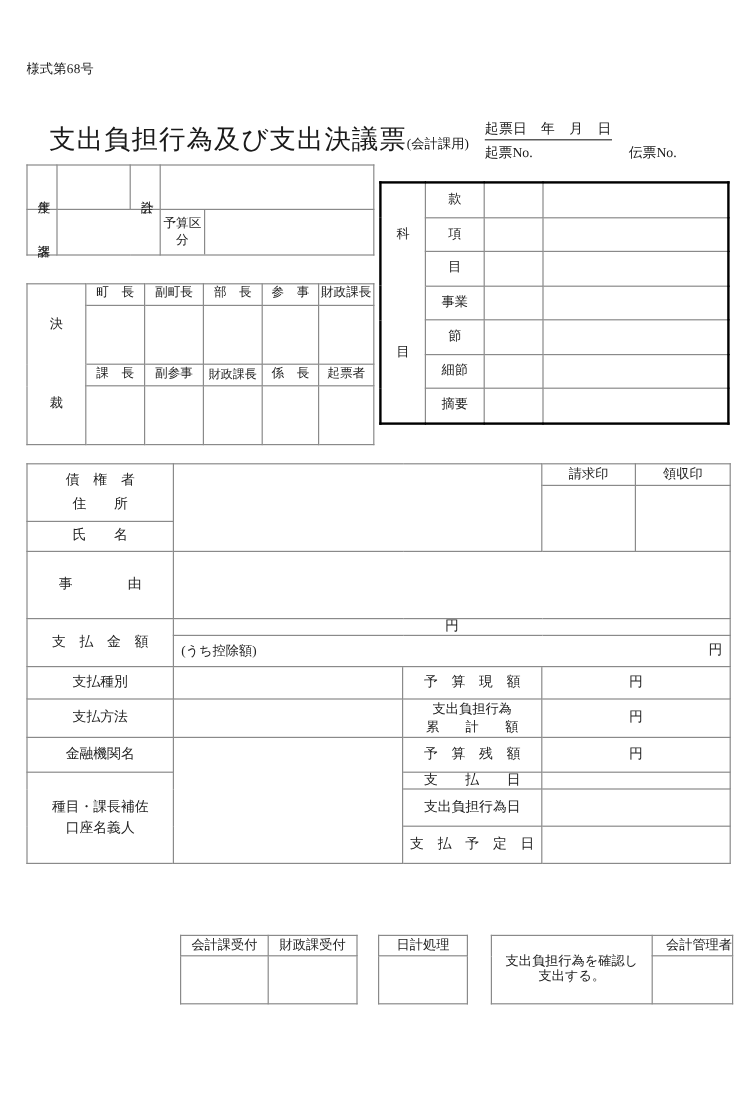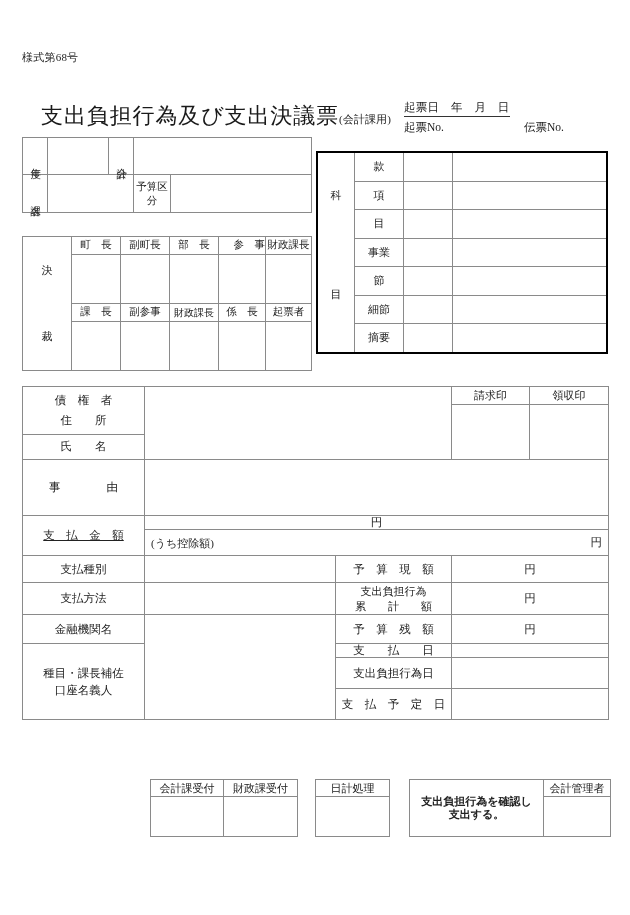--- a/index.html
+++ b/index.html
@@ -147,21 +147,21 @@
     </tbody>
   </table>
 
   <table class="tbl" id="tbl-kessai">
     <tbody>
       <tr>
         <td rowspan="2" style="width:48px;border-bottom:0;">決</td>
         <td style="width:48px;height:17px;font-size:10.5px;">町　長</td>
         <td style="width:48px;font-size:10.5px;">副町長</td>
         <td style="width:48px;font-size:10.5px;">部　長</td>
-        <td style="width:46px;font-size:10.5px;text-align:right;">参　事</td>
+        <td style="width:46px;font-size:10.5px;">参　事</td>
         <td style="font-size:10.5px;">財政課長</td>
       </tr>
       <tr>
         <td style="height:48px;"></td>
         <td></td>
         <td></td>
         <td></td>
         <td></td>
       </tr>
       <tr>
@@ -250,21 +250,21 @@
       <tr>
         <td style="height:24px;font-size:11.5px;margin-left:12px;">氏　　名</td>
       </tr>
 
       <tr>
         <td style="height:55px;">事　　　　由</td>
         <td colspan="4"></td>
       </tr>
 
       <tr>
-        <td rowspan="2" style="height:26px;text-decoration:underline;">支　払　金　額</td>
+        <td rowspan="2" style="height:26px;">支　払　金　額</td>
         <td colspan="4" class="rgt">
           <span></span><span>円</span>
         </td>
       </tr>
       <tr>
         <td colspan="4" style="height:25px;position:relative;margin-top:20px;">
           <span class="abs" style="left:6px;top:50%;transform:translateY(-50%);font-size:11px;">(うち控除額)</span>
           <span class="abs" style="right:6px;top:50%;transform:translateY(-50%);">円</span>
         </td>
       </tr>
@@ -341,25 +341,25 @@
       </tr>
       <tr>
         <td style="height:39px;"></td>
       </tr>
     </tbody>
   </table>
 
   <table class="tbl" id="tbl-confirm">
     <tbody>
       <tr>
-        <td rowspan="2" style="width:133px;height:16px;font-weight:bold;" class="confirm-text">
+        <td rowspan="2" style="width:133px;height:16px;" class="confirm-text">
           <div>支出負担行為を確認し</div>
           <div>支出する。</div>
         </td>
-        <td style="width:66px;height:16px;">会計管理者</td>
+        <td style="width:66px;height:16px;text-align:right;">会計管理者</td>
       </tr>
       <tr>
         <td style="height:39px;"></td>
       </tr>
     </tbody>
   </table>
 
 </div>
 
 </body></html>

